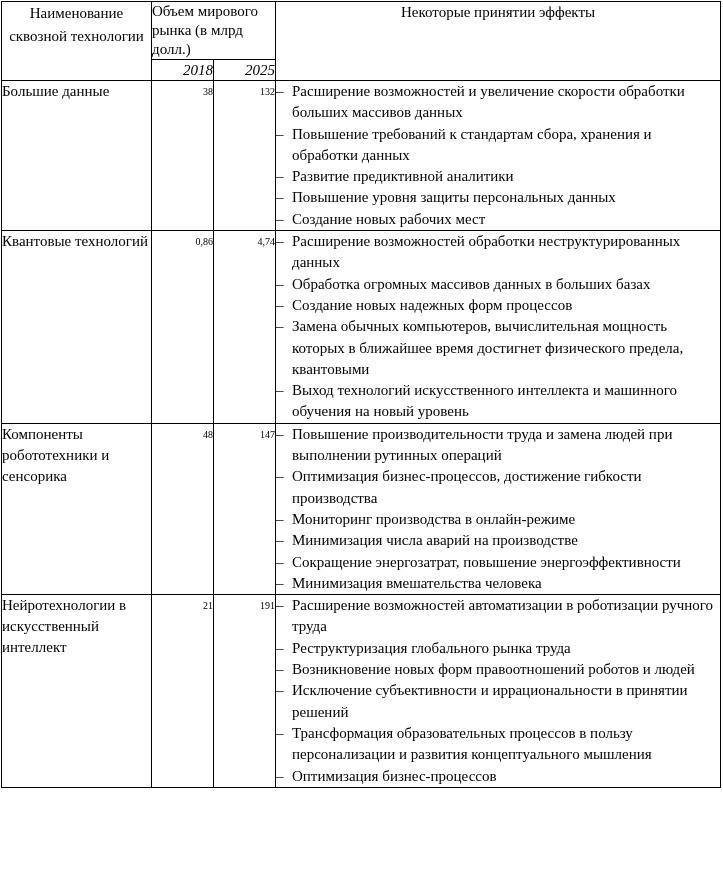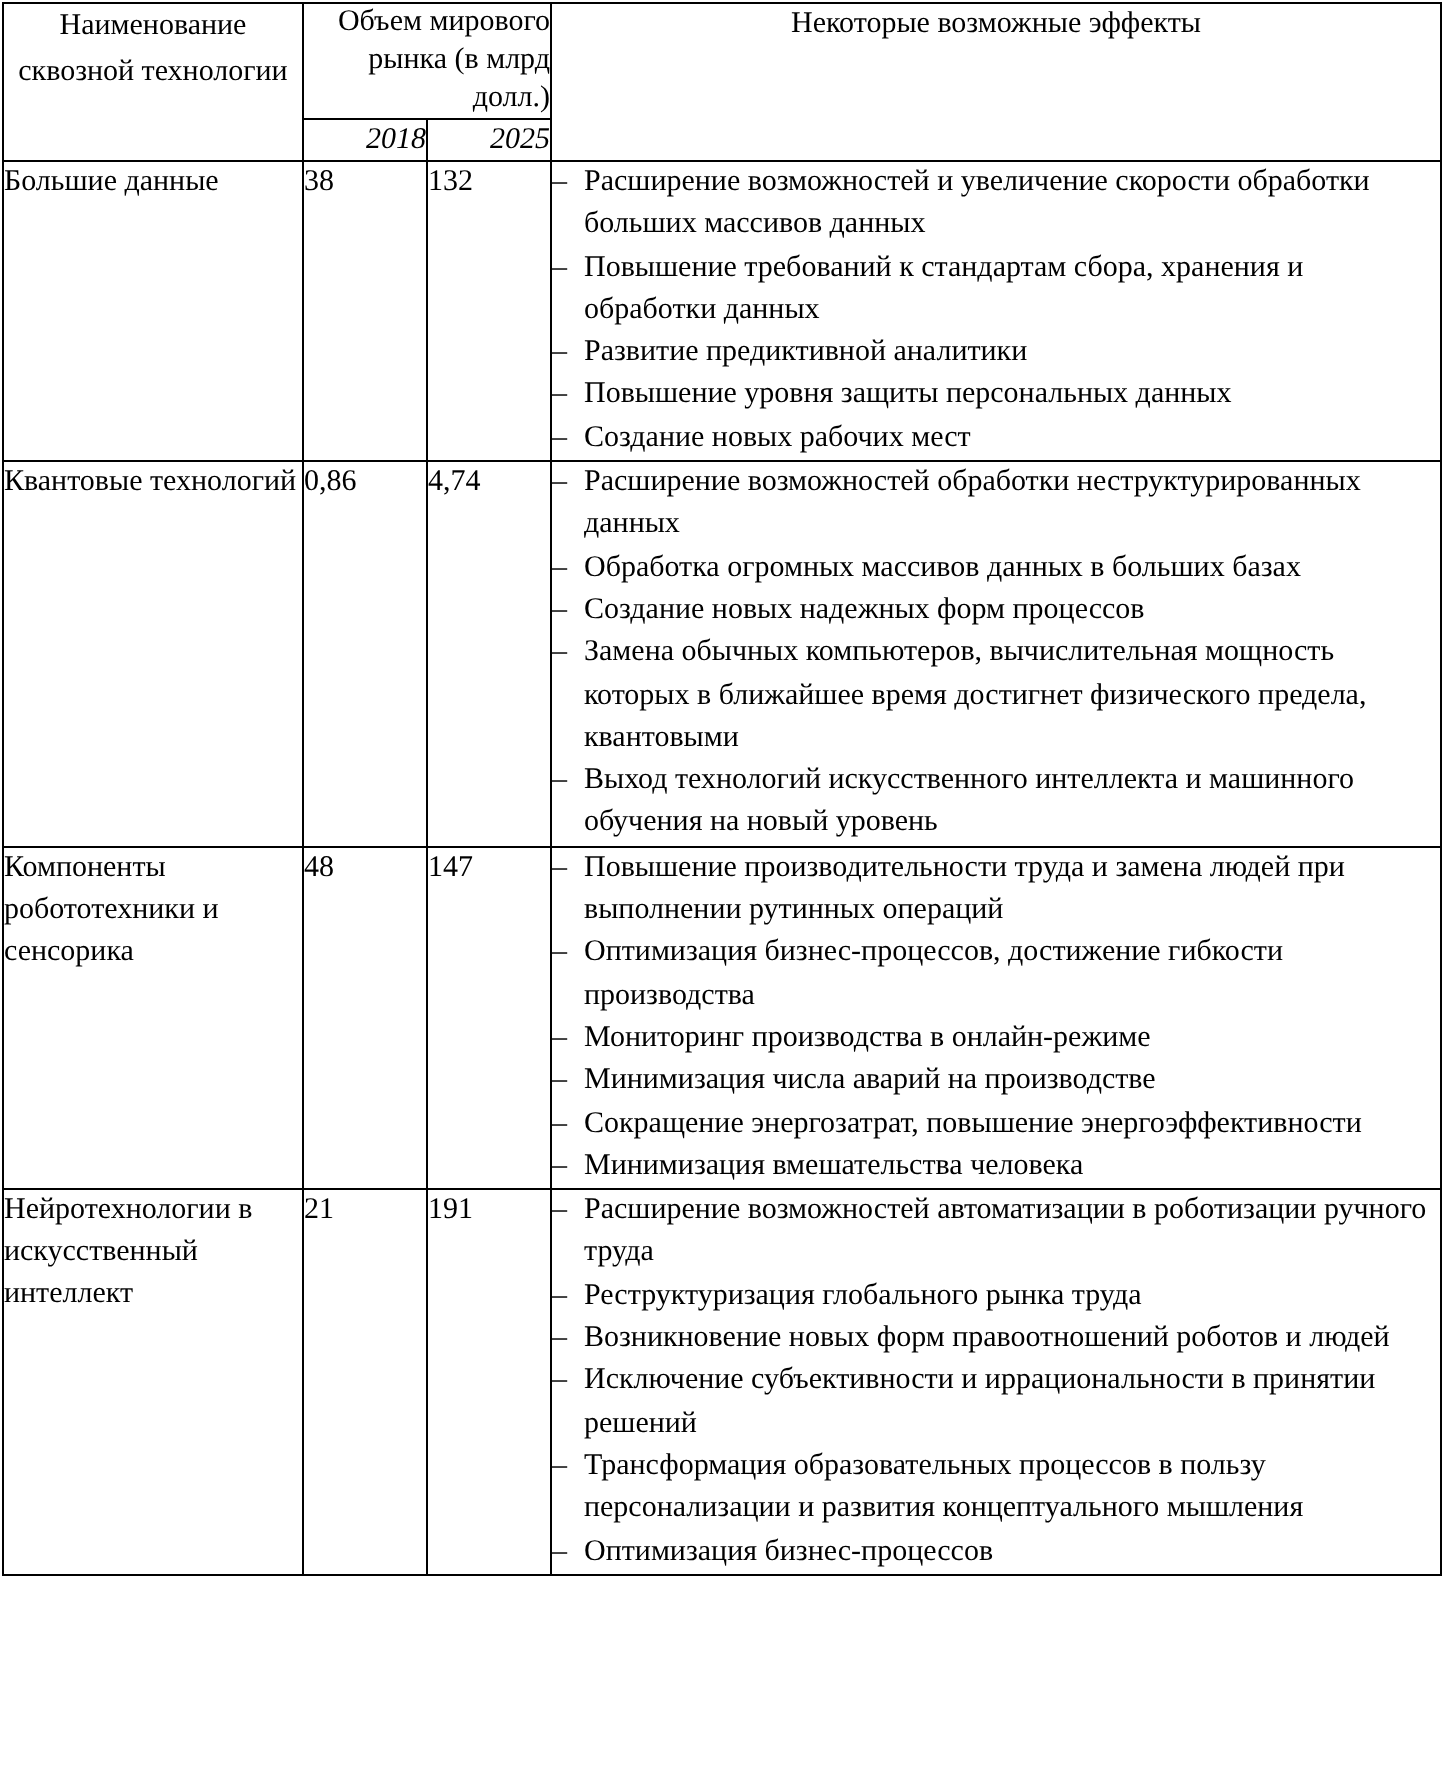--- a/index.html
+++ b/index.html
@@ -38,21 +38,21 @@
   .col-y2    { width: 62px; }
   .col-eff   { width: 445px; }
 
   .hdr-name {
     text-align: center;
     font-size: 15px;
     line-height: 23px;
     padding: 26px 6px 6px 6px;
   }
   .hdr-market {
-    text-align: right;
+    text-align: left;
     font-size: 15px;
     line-height: 19px;
     padding: 8px 4px 6px 4px;
   }
   .hdr-effects {
     text-align: center;
     font-size: 15px;
     line-height: 20px;
     padding: 52px 10px 6px 10px;
   }
@@ -64,24 +64,24 @@
     font-style: italic;
   }
 
   .cell-name {
     font-size: 15px;
     line-height: 21px;
     padding: 5px 4px 6px 7px;
     text-align: left;
   }
   .cell-num {
-    font-size: 15px;
+    font-size: 10px;
     line-height: 21px;
     padding: 5px 4px 6px 4px;
-    text-align: left;
+    text-align: right;
   }
   .cell-eff {
     font-size: 15px;
     line-height: 21.3px;
     padding: 5px 6px 6px 9px;
   }
   .eff-list {
     margin: 0;
     padding: 0;
     list-style: none;
@@ -106,21 +106,21 @@
     <colgroup>
       <col class="col-name">
       <col class="col-y1">
       <col class="col-y2">
       <col class="col-eff">
     </colgroup>
     <thead>
       <tr>
         <th class="hdr-name" rowspan="2">Наименование сквозной технологии</th>
         <th class="hdr-market" colspan="2">Объем мирового рынка (в млрд долл.)</th>
-        <th class="hdr-effects" rowspan="2">Некоторые возможные эффекты</th>
+        <th class="hdr-effects" rowspan="2">Некоторые принятии эффекты</th>
       </tr>
       <tr>
         <th class="hdr-year">2018</th>
         <th class="hdr-year">2025</th>
       </tr>
     </thead>
     <tbody>
       <tr>
         <td class="cell-name">Большие данные</td>
         <td class="cell-num">38</td>

